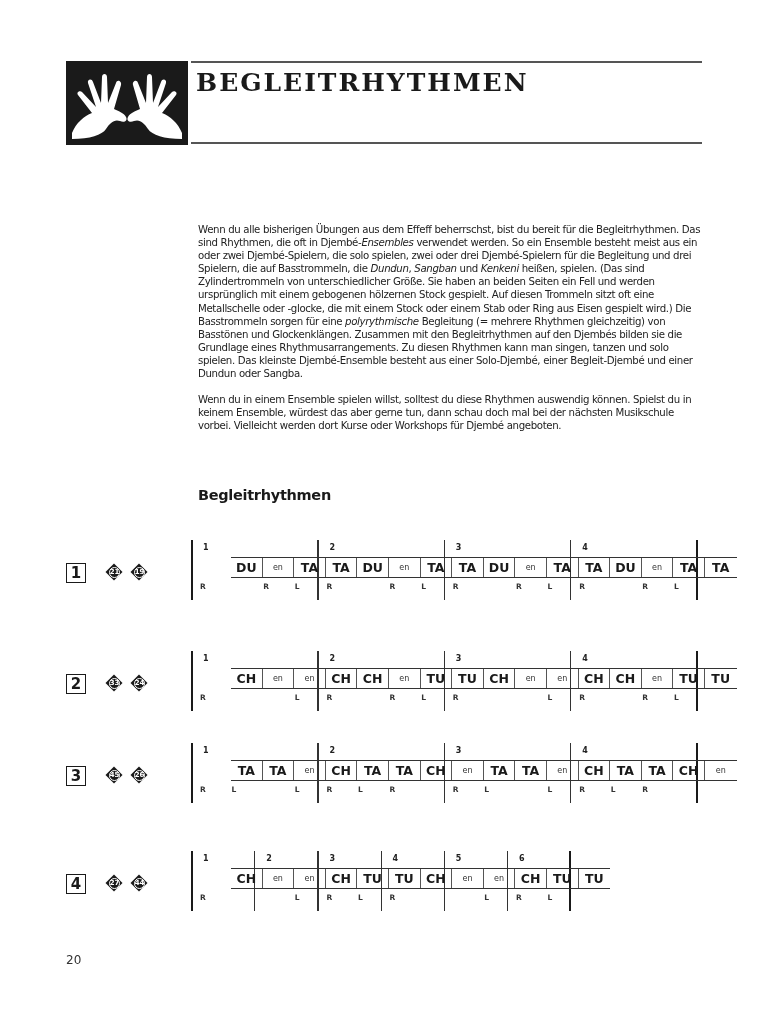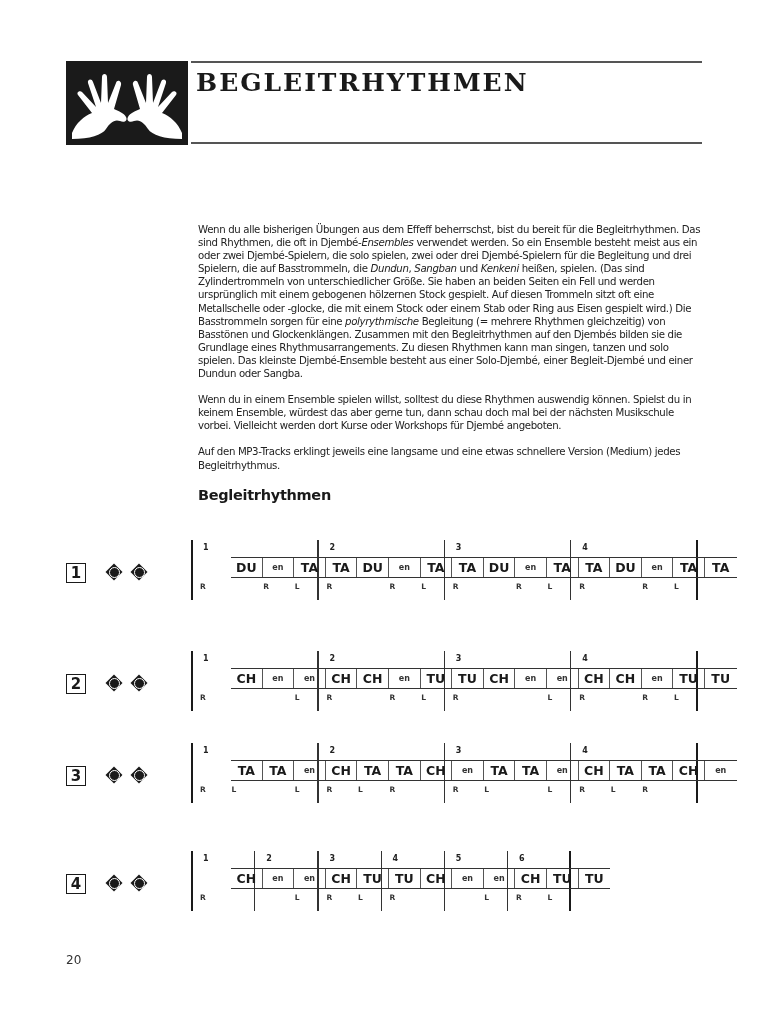--- a/index.html
+++ b/index.html
@@ -40,40 +40,40 @@
   }
   .track .diamond {
     position: absolute; left: 2px; top: 2px; width: 12px; height: 12px; background: #1a1a1a;
     transform: rotate(45deg);
   }
   .track .circle {
     position: absolute; left: 3px; top: 3px; width: 11px; height: 11px; border-radius: 50%;
     background: #1a1a1a; border: 1px solid #fff; box-sizing: border-box;
   }
   .track .num {
-    position: absolute; left: 12px; top: 0; width: 17px; height: 17px; text-align: center;
-    line-height: 17px; color: #fff; font-size: 7px; font-weight: normal;
+    position: absolute; left: 0; top: 0; width: 17px; height: 17px; text-align: center;
+    line-height: 17px; color: #fff; font-size: 7px; font-weight: bold;
   }
   .grid { position: absolute; }
   .grid .bar {
     position: absolute; top: 0; width: 2px; height: 60px; background: #1a1a1a;
   }
   .grid .bar.thin { width: 1.3px; background: #333; }
   .grid .beat-label {
     position: absolute; top: 3px; font-size: 8px; font-weight: bold; color: #222;
   }
   .grid .cells {
     position: absolute; top: 17px; height: 21px; display: flex;
     border-top: 1.3px solid #333; border-bottom: 1.3px solid #333; box-sizing: border-box; margin-left: 40px;
   }
   .grid .cell {
     height: 100%; box-sizing: border-box; border-right: 1px solid #555;
     text-align: center; font-weight: bold; font-size: 12.5px; line-height: 19px; color: #1a1a1a;
   }
-  .grid .cell.en { font-size: 8px; font-weight: bold; color: #333; }
+  .grid .cell.en { font-size: 8px; font-weight: normal; color: #333; }
   .grid .cell:last-child { border-right: none; }
   .grid .hands {
     position: absolute; top: 40px; height: 14px; display: flex;
   }
   .grid .hand {
     font-size: 7.5px; font-weight: bold; color: #333; box-sizing: border-box; padding-left: 9px;
     line-height: 14px;
   }
   .page-number {
     position: absolute; left: 66px; top: 953px; font-size: 12px; color: #333;
@@ -92,21 +92,20 @@
     </g>
   </svg>
 </div>
 <div class="rule-top"></div>
 <div class="page-title">Begleitrhythmen</div>
 <div class="rule-bottom"></div>
 
 <div class="intro" id="intro">
     <p><span>Wenn du alle bisherigen Übungen aus dem Effeff beherrschst, bist du bereit für die Begleitrhythmen. Das sind Rhythmen, die oft in Djembé-</span><i>Ensembles</i><span> verwendet werden. So ein Ensemble besteht meist aus ein oder zwei Djembé-Spielern, die solo spielen, zwei oder drei Djembé-Spielern für die Begleitung und drei Spielern, die auf Basstrommeln, die </span><i>Dundun</i><span>, </span><i>Sangban</i><span> und </span><i>Kenkeni</i><span> heißen, spielen. (Das sind Zylindertrommeln von unterschiedlicher Größe. Sie haben an beiden Seiten ein Fell und werden ursprünglich mit einem gebogenen hölzernen Stock gespielt. Auf diesen Trommeln sitzt oft eine Metallschelle oder -glocke, die mit einem Stock oder einem Stab oder Ring aus Eisen gespielt wird.) Die Basstrommeln sorgen für eine </span><i>polyrythmische</i><span> Begleitung (= mehrere Rhythmen gleichzeitig)  von Basstönen und Glockenklängen. Zusammen mit den Begleitrhythmen auf den Djembés bilden sie die Grundlage eines Rhythmusarrangements. Zu diesen Rhythmen kann man singen, tanzen und solo spielen. Das kleinste Djembé-Ensemble besteht aus einer Solo-Djembé, einer Begleit-Djembé und einer Dundun oder Sangba.</span></p>
     <p><span>Wenn du in einem Ensemble spielen willst, solltest du diese Rhythmen auswendig können. Spielst du in keinem Ensemble, würdest das aber gerne tun, dann schau doch mal bei der nächsten Musikschule vorbei. Vielleicht werden dort Kurse oder Workshops für Djembé angeboten.</span></p>
-    <p><span>Auf den MP3-Tracks erklingt jeweils eine langsame und eine etwas schnellere Version (Medium) jedes Begleitrhythmus.</span></p>
   </div>
 
 <div class="section-heading">Begleitrhythmen</div>
 
 <div id="rhythms">
     <div class="rhythm-row" style="top: 540px;">
       <div class="row-num" style="top: 23px;">1</div>
       <div class="track" style="left: 106px; top: 24px;">
         <div class="diamond"></div>
         <div class="circle"></div>

